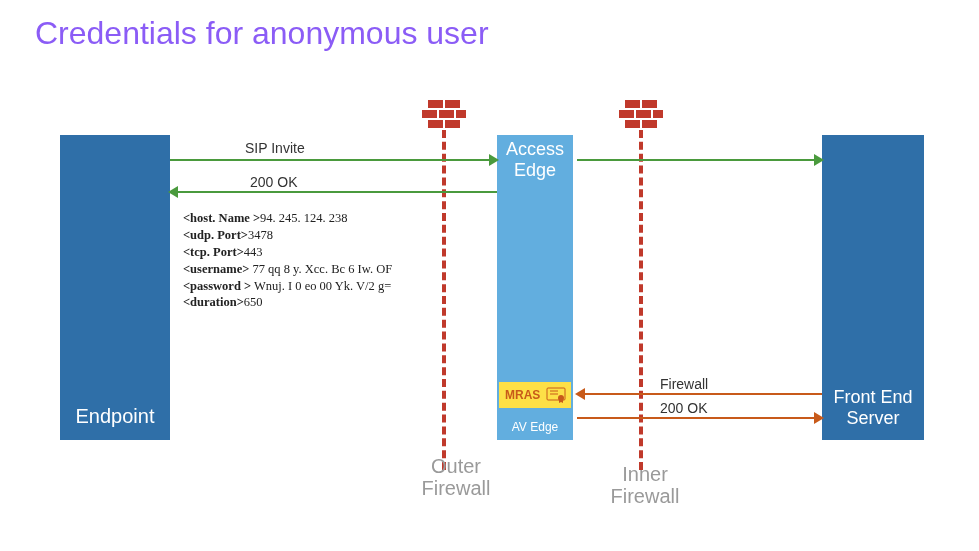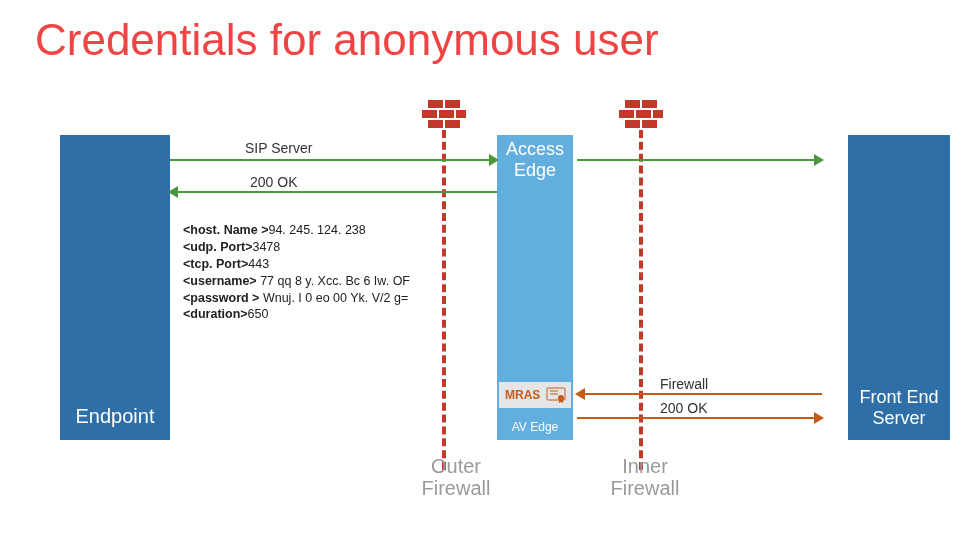--- a/index.html
+++ b/index.html
@@ -8,23 +8,23 @@
     height: 551px;
     background: #fff;
     font-family: "Segoe UI Light", "Segoe UI", Arial, sans-serif;
     position: relative;
     overflow: hidden;
   }
   .title {
     position: absolute;
     left: 35px;
     top: 15px;
-    font-size: 44px;
+    font-size: 32px;
     font-weight: 300;
-    color: #ef4444;
+    color: #8b5cf6;
   }
   .diagram {
     position: absolute;
     left: 0; top: 0; right: 0; bottom: 0;
   }
   
   .endpoint-box {
     position: absolute;
     left: 60px;
     top: 135px;
@@ -54,21 +54,21 @@
     text-align: center;
     color: #fff;
     font-size: 18px;
     line-height: 1.15;
   }
   .mras-bar {
     position: absolute;
     bottom: 32px;
     left: 2px; right: 2px;
     height: 26px;
-    background: #e5e5e5;
+    background: #fde047;
     color: #c85a1a;
     font-size: 12px;
     font-weight: 600;
     display: flex;
     align-items: center;
     padding-left: 6px;
   }
   .mras-bar svg { margin-left: 6px; }
   .av-edge-label {
     position: absolute;
@@ -86,21 +86,20 @@
     height: 305px;
     background: #2f6fa8;
     color: #fff;
     font-size: 18px;
     display: flex;
     align-items: flex-end;
     justify-content: center;
     text-align: center;
     padding-bottom: 10px;
     line-height: 1.2;
-    margin-left: 26px;
   }
   
   .firewall {
     position: absolute;
     top: 100px;
     width: 32px;
   }
   .firewall .bricks {
     width: 32px;
     height: 30px;
@@ -153,23 +152,22 @@
     font-size: 14px;
     color: #333;
   }
   
   .creds {
     position: absolute;
     left: 183px;
     top: 210px;
     font-size: 12.5px;
     line-height: 1.35;
-    font-family: Liberation Sans, sans-serif;
+    font-family: Liberation Serif, serif;
     color: #222;
-    margin-top: 12px;
   }
   .creds b { font-weight: 600; }
 </style>
 </head>
 <body>
 
 <div class="title">Credentials for anonymous user</div>
 
 <div class="diagram">
 
@@ -218,28 +216,28 @@
       <div style="left:0;top:0;width:15px;height:8px;"></div>
       <div style="left:17px;top:0;width:15px;height:8px;"></div>
       <div style="left:-6px;top:10px;width:15px;height:8px;"></div>
       <div style="left:11px;top:10px;width:15px;height:8px;"></div>
       <div style="left:28px;top:10px;width:10px;height:8px;"></div>
       <div style="left:0;top:20px;width:15px;height:8px;"></div>
       <div style="left:17px;top:20px;width:15px;height:8px;"></div>
     </div>
     <div class="dash"></div>
   </div>
-  <div class="firewall-label" style="left:585px;">Inner
+  <div class="firewall-label" style="left:585px;margin-top:8px;">Inner
 Firewall</div>
 
   <div class="arrow" style="left:170px; width:327px; top:160px;">
     <div class="line" style="background:#4a9a3d;"></div>
     <div class="head-r" style="border-left:10px solid #4a9a3d;"></div>
   </div>
-  <div class="arrow-label" style="left:245px; top:140px;">SIP Server</div>
+  <div class="arrow-label" style="left:245px; top:140px;">SIP Invite</div>
 
   <div class="arrow" style="left:577px; width:245px; top:160px;">
     <div class="line" style="background:#4a9a3d;"></div>
     <div class="head-r" style="border-left:10px solid #4a9a3d;"></div>
   </div>
 
   <div class="arrow" style="left:170px; width:327px; top:192px;">
     <div class="line" style="background:#4a9a3d;"></div>
     <div class="head-l" style="border-right:10px solid #4a9a3d;"></div>
   </div>

